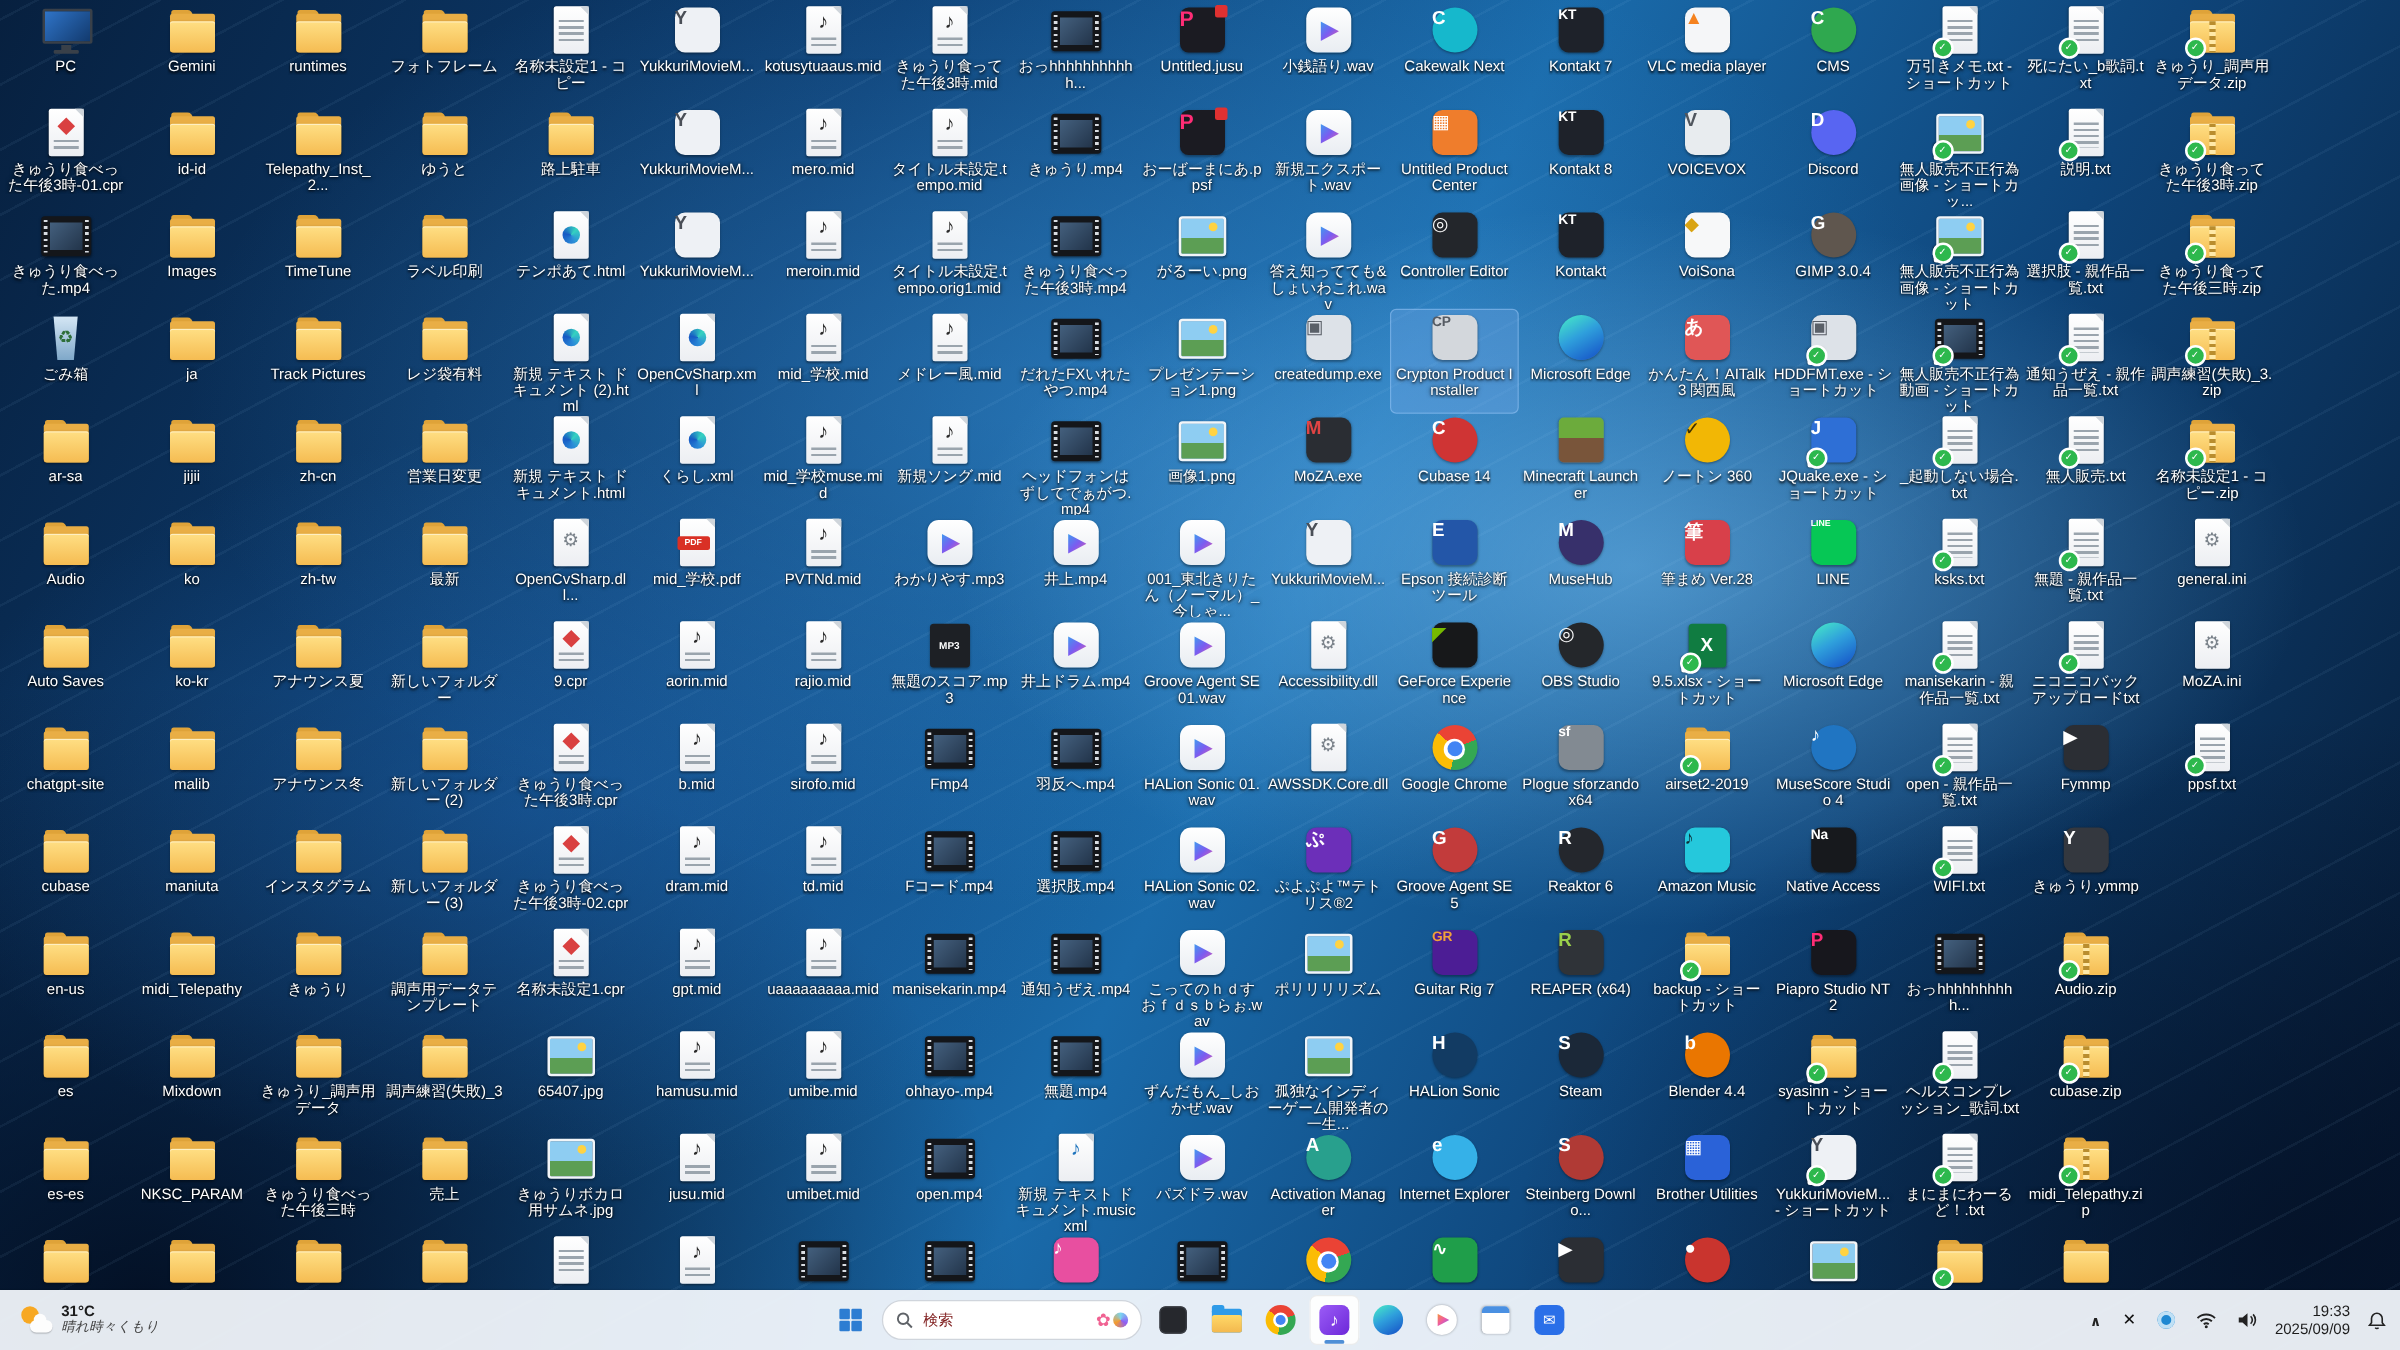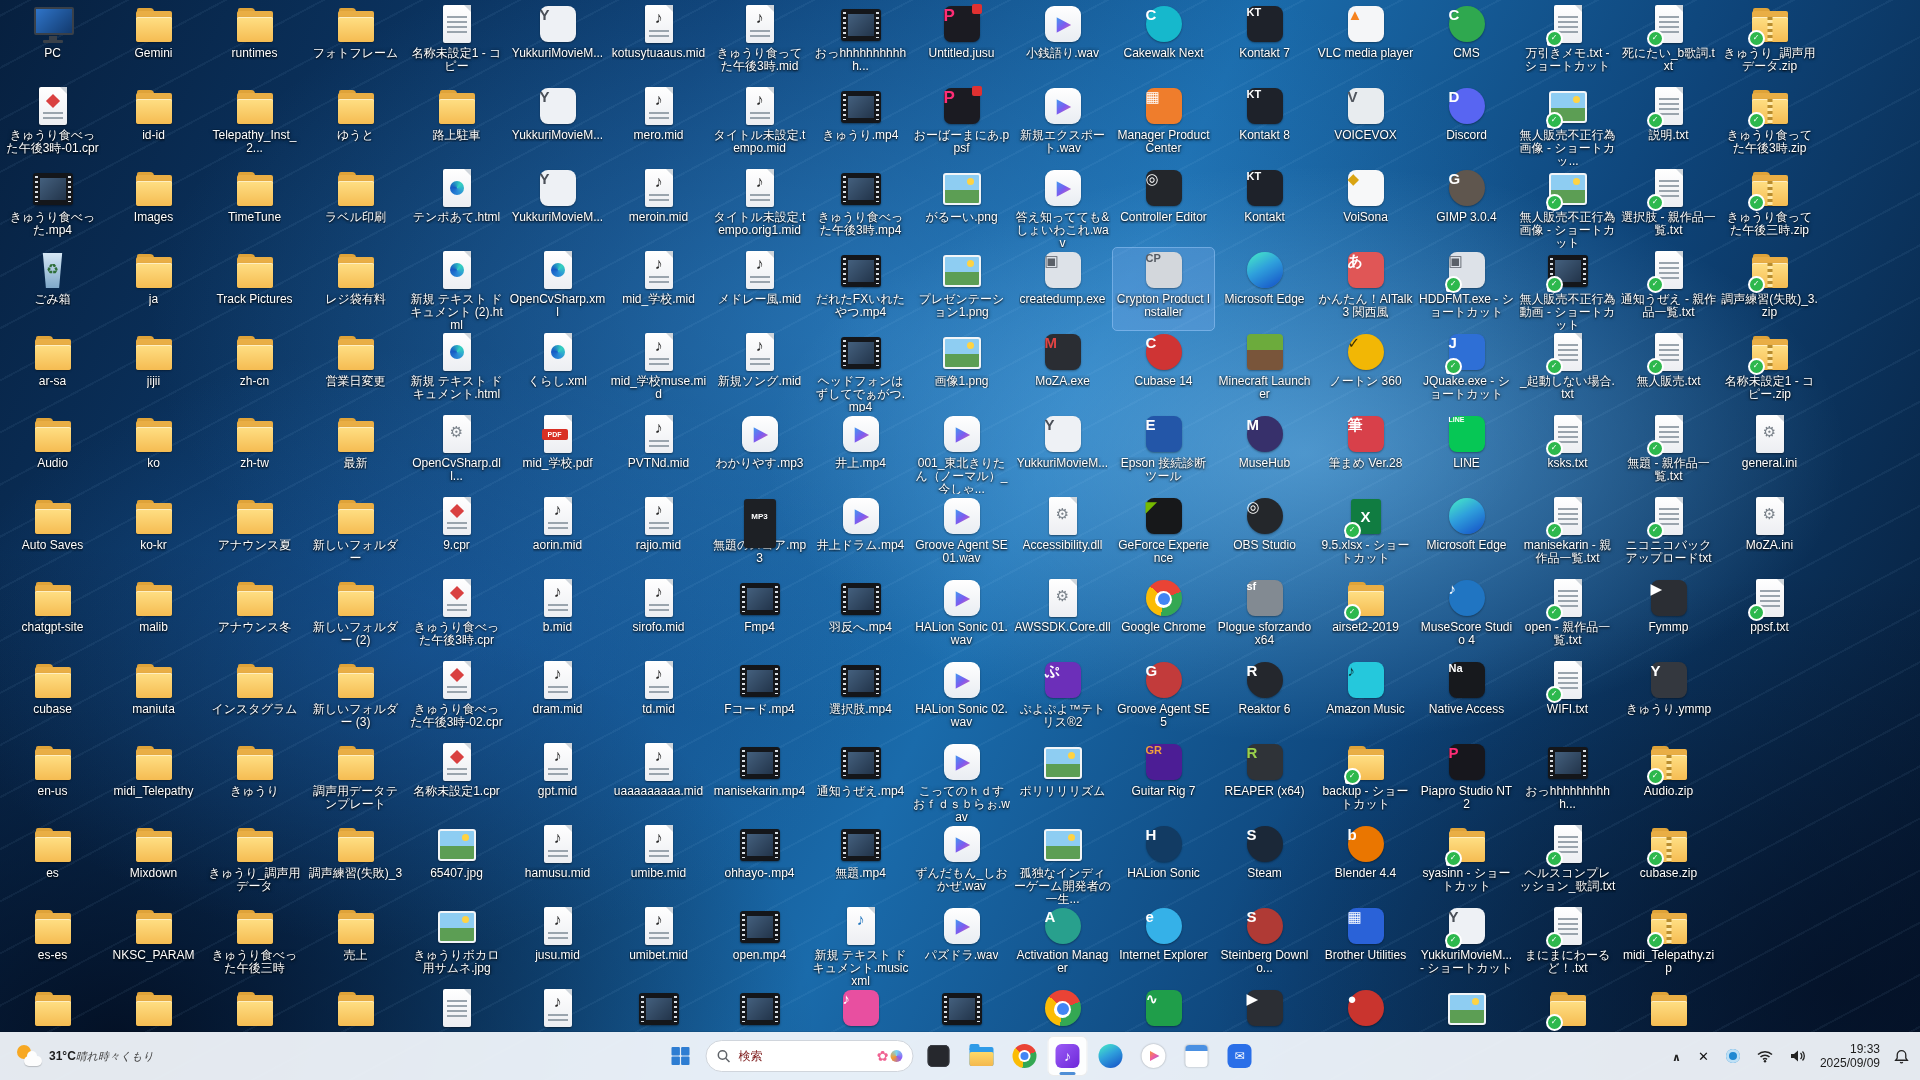--- a/index.html
+++ b/index.html
@@ -45,21 +45,21 @@
   .pg-lines.sm{top:26px;height:8px;}
   .pg-note{left:9px;width:28px;top:5px;text-align:center;font-size:16px;color:#2b2b2b;}
   .pg-orb{left:50%;top:13px;width:14px;height:14px;margin-left:-7px;border-radius:50%;
     background:conic-gradient(from 40deg,#35d2c0,#2b8dd8,#1659c4,#35d2c0);}
   .pg-band{left:7px;width:26px;top:15px;height:11px;background:#d93025;border-radius:2px;color:#fff;
     font-size:7px;line-height:11px;text-align:center;font-weight:bold;}
   .pg-gear{left:9px;width:28px;top:9px;text-align:center;font-size:15px;color:#7a828a;}
   .pg-cpr{left:50%;top:10px;width:10px;height:10px;margin-left:-5px;background:#d94040;transform:rotate(45deg);}
   .xl{left:8px;top:3px;width:30px;height:35px;background:#107c41;border-radius:3px;color:#fff;
     font-weight:bold;font-size:15px;text-align:center;line-height:35px;box-shadow:0 1px 2px rgba(0,0,0,.4);}
-  .dk{left:7px;top:3px;width:32px;height:49px;background:#1d2025;border-radius:3px;color:#fff;
+  .dk{left:7px;top:3px;width:32px;height:35px;background:#1d2025;border-radius:3px;color:#fff;
     font-weight:bold;font-size:8px;text-align:center;line-height:35px;box-shadow:0 1px 2px rgba(0,0,0,.4);}
   
   .flm{left:3px;top:5px;right:3px;bottom:5px;background:#14161a;border-radius:3px;box-shadow:0 1px 2px rgba(0,0,0,.4);}
   .flm-in{left:10px;top:10px;right:10px;bottom:10px;background:linear-gradient(135deg,#44607e,#22344a);}
   .flm-sp{top:8px;bottom:8px;width:3px;background:repeating-linear-gradient(180deg,#d9dde2 0 2px,rgba(0,0,0,0) 2px 5px);}
   .flm-sp.l{left:5px;} .flm-sp.r{right:5px;}
   .plyr{left:5px;top:2px;width:36px;height:36px;background:linear-gradient(180deg,#ffffff,#e9edf2);
     border-radius:9px;box-shadow:0 1px 2px rgba(0,0,0,.4);}
   .plyr-tri{left:50%;top:50%;width:17px;height:17px;transform:translate(-45%,-50%);
     background:linear-gradient(135deg,#38a1ef,#7b5cf0,#ef5da0);clip-path:polygon(10% 4%,96% 50%,10% 96%);}
@@ -92,21 +92,21 @@
     border-radius:50%;color:#fff;font-size:8px;line-height:12px;text-align:center;font-weight:bold;z-index:3;}
   
   .taskbar{position:absolute;left:0;right:0;bottom:0;height:48px;background:rgba(242,246,252,.94);
     box-shadow:0 -1px 0 rgba(0,0,0,.08);display:flex;align-items:center;z-index:10;}
   .tb-left{position:absolute;left:10px;display:flex;align-items:center;gap:7px;height:100%;padding:0 6px;border-radius:6px;}
   .w-ic{position:relative;width:26px;height:24px;}
   .w-sun{position:absolute;left:1px;top:1px;width:14px;height:14px;border-radius:50%;background:#f7a823;}
   .w-cloud{position:absolute;right:0;bottom:2px;width:18px;height:10px;border-radius:6px;background:#fdfdfd;
     box-shadow:0 1px 1px rgba(0,0,0,.2);}
   .w-cloud::before{content:"";position:absolute;left:3px;top:-5px;width:10px;height:10px;border-radius:50%;background:#fdfdfd;}
-  .w-text{display:flex;flex-direction:row;line-height:13px;}
+  .w-text{display:flex;flex-direction:column;line-height:13px;}
   .w-temp{font-size:12px;color:#1b1b1b;font-weight:bold;}
   .w-desc{font-size:11px;color:#444;font-style:italic;}
   .tb-center{position:absolute;left:50%;transform:translateX(-50%);display:flex;align-items:center;gap:5px;}
   .start{width:40px;height:40px;border:none;background:transparent;border-radius:6px;display:flex;
     align-items:center;justify-content:center;cursor:pointer;}
   .searchbox{width:208px;height:32px;background:#fff;border:1px solid #d0d5dc;border-radius:16px;
     display:flex;align-items:center;gap:8px;padding:0 10px;box-sizing:border-box;}
   .searchbox .s-txt{font-size:12px;color:#7f1d1d;flex:1;}
   .s-deco{display:flex;align-items:center;gap:2px;font-size:14px;}
   .s-flower{color:#f06292;} .s-orb{width:12px;height:12px;border-radius:50%;
@@ -434,21 +434,21 @@
           </span>
         </div>
         <div class="label">新規エクスポート.wav</div>
       </div>
       <div class="cell" title="Cakewalk Product Center">
         <div class="art">
           <span class="ia">
             <i class="ap" style="background:#ef7d2c;color:#fff;font-size:15px">▦</i>
           </span>
         </div>
-        <div class="label">Manager Product Center</div>
+        <div class="label">Untitled Product Center</div>
       </div>
       <div class="cell" title="Kontakt 8">
         <div class="art">
           <span class="ia">
             <i class="ap" style="background:#1e222a;color:#fff;font-size:11px">KT</i>
           </span>
         </div>
         <div class="label">Kontakt 8</div>
       </div>
       <div class="cell" title="VOICEVOX">

